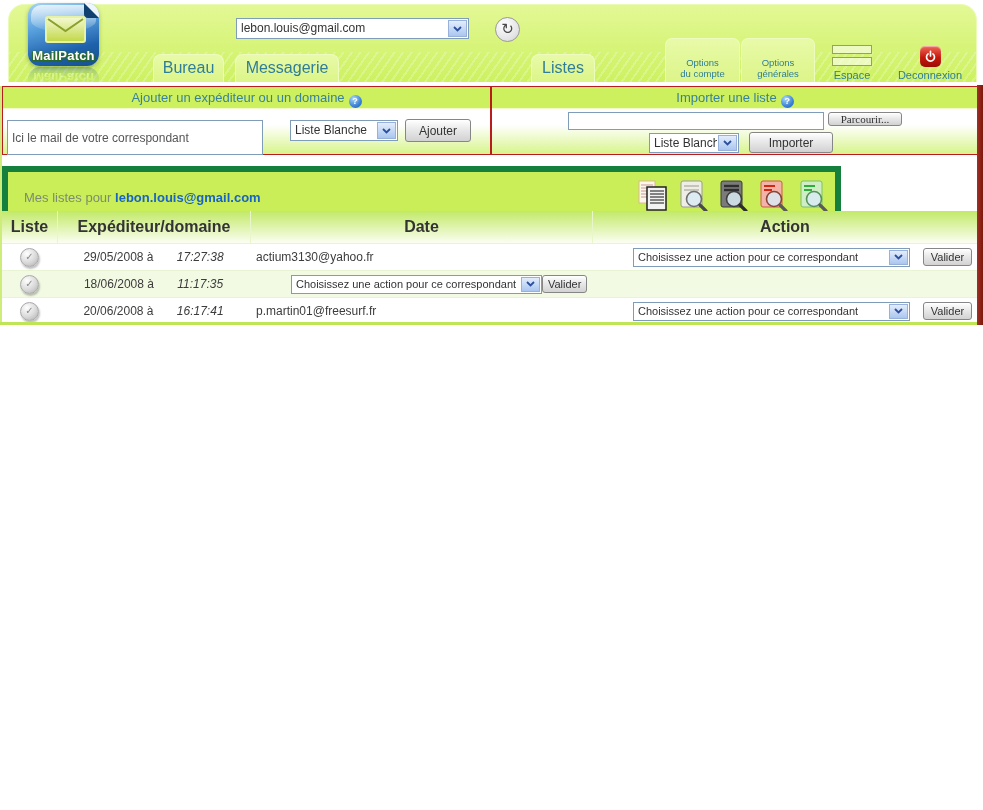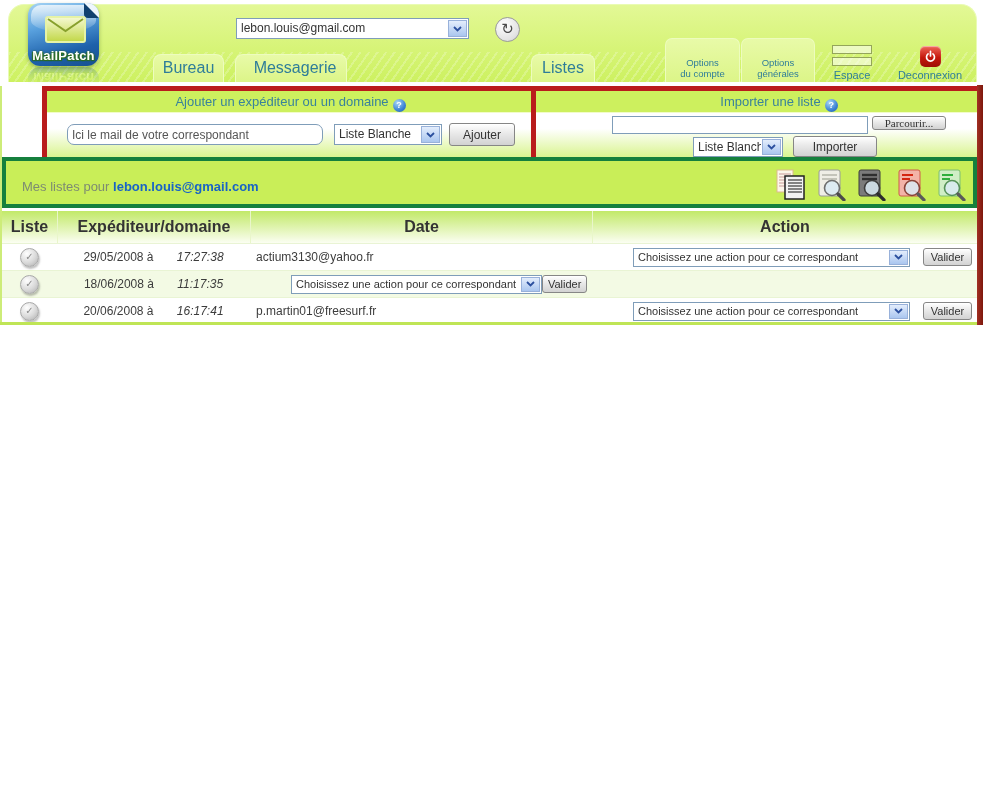--- a/index.html
+++ b/index.html
@@ -56,43 +56,43 @@
   .quick .bars div{height:7px;border:1px solid #94a55a;background:rgba(255,255,255,.55);margin-bottom:3px;}
   .power{width:21px;height:21px;margin:0 auto 2px;border-radius:5px;
     background:linear-gradient(#f0675a,#c5180c 55%,#9d0e06);box-shadow:inset 0 1px 1px rgba(255,255,255,.5);
     display:flex;align-items:center;justify-content:center;}
 
   
   .edge-left{position:absolute;left:0;top:86px;width:2px;height:236px;background:#cdec79;}
   .edge-right{position:absolute;left:977px;top:85px;width:6px;height:240px;background:linear-gradient(90deg,#a23024,#7d170c);}
   .edge-bottom{position:absolute;left:0;top:322px;width:977px;height:3px;background:#bfe556;}
 
-  .panel{position:absolute;top:86px;height:67px;border:5px solid #b91c1c;background:#fff;margin-left:40px;}
+  .panel{position:absolute;top:86px;height:67px;border:1px solid #b91c1c;background:#fff;}
   .panel-title{height:21px;background:#cdf05e;border-bottom:1px solid #f2fcc9;
     color:#39829b;font-size:13px;text-align:center;line-height:21px;}
   .panel-form{position:relative;height:45px;background:linear-gradient(#ffffff 35%,#d8f48c);}
   .help{display:inline-block;width:13px;height:13px;border-radius:50%;vertical-align:-2px;margin-left:4px;
     background:radial-gradient(circle at 35% 28%,#a8d8f8,#3c82d4 60%,#1f5cb0);
     color:#fff;font-size:9px;font-weight:bold;line-height:13px;text-align:center;cursor:pointer;}
 
   
   .xpsel{display:flex;align-items:stretch;border:1px solid #7f9db9;background:#fff;cursor:pointer;box-sizing:border-box;}
   .xpsel .txt{flex:1;font-size:12px;color:#333;padding:2px 3px 0 4px;white-space:nowrap;overflow:hidden;}
   .xpsel .arrow{width:17px;margin:1px;background:linear-gradient(#e3edfc,#aac6ef);
     border:1px solid #98b1da;display:flex;align-items:center;justify-content:center;}
   .xpinput{border:1px solid #7f9db9;background:#fff;font-size:12px;color:#444;padding:2px 4px;
     font-family:"Liberation Sans",sans-serif;box-sizing:border-box;}
   .xpinput::placeholder{color:#555;opacity:1;}
   .btn{background:linear-gradient(#ffffff,#e9e9e9 45%,#d2d2d2);border:1px solid #868686;border-radius:3px;
     font-size:12px;color:#333;font-family:"Liberation Sans",sans-serif;cursor:pointer;
     box-shadow:inset 0 1px 0 #fff;box-sizing:border-box;}
 
   
-  .mylists{position:absolute;left:2px;top:157px;width:975px;height:51px;background:#c9ee58;
-    border:4px solid #15803d;box-sizing:border-box;}
+  .mylists{position:absolute;left:2px;top:166px;width:839px;height:51px;background:#c9ee58;
+    border:6px solid #15803d;box-sizing:border-box;}
   .mylists .lbl{position:absolute;left:16px;top:18px;font-size:13px;color:#7d8b72;}
   .mylists .lbl b{color:#1863c6;font-weight:bold;}
   .list-icons{position:absolute;right:6px;top:8px;display:flex;gap:8px;align-items:center;}
   .list-icons .ic{width:32px;height:32px;cursor:pointer;}
 
   
   .grid{position:absolute;left:2px;top:211px;width:975px;}
   .grid-head{display:grid;grid-template-columns:55px 193px 342px 1fr;height:32px;
     background:linear-gradient(#c2e968,#fbfef2);font-size:16px;font-weight:bold;color:#333;}
   .grid-head div{line-height:32px;text-align:center;border-left:1px solid #e9f6ca;}
@@ -125,21 +125,21 @@
         <svg width="9" height="6">
             <path d="M1 1 L4.5 4.5 L8 1" stroke="#2b4f9e" stroke-width="1.8" fill="none"></path>
           </svg>
       </span>
     </div>
     <div class="refresh">↻</div>
 
     <div class="tab" style="left:144px;width:69px;">
       <span>Bureau</span>
     </div>
-    <div class="tab" style="left:226px;width:102px;padding-left:8px;">
+    <div class="tab" style="left:226px;width:102px;">
       <span>Messagerie</span>
     </div>
     <div class="tab" style="left:522px;width:62px;">
       <span>Listes</span>
     </div>
 
     <div class="tab-sm" style="left:656px;width:73px;">
       <span>Options</span><br>
       <span>du compte</span>
     </div>
@@ -180,21 +180,21 @@
     <div class="rsq">
         <div class="brand">MailPatch</div>
       </div>
   </div>
 
   <div class="panel" style="left:2px;width:487px;">
     <div class="panel-title">
       <span>Ajouter un expéditeur ou un domaine</span><span class="help">?</span>
     </div>
     <div class="panel-form">
-      <input class="xpinput" style="position: absolute; left: 20px; top: 11px; width: 256px; height: 21px; border-radius: 7px;" placeholder="Ici le mail de votre correspondant">
+      <input class="xpinput" style="position: absolute; left: 4px; top: 11px; width: 256px; height: 35px;" placeholder="Ici le mail de votre correspondant">
       <div class="xpsel" style="position:absolute;left:287px;top:11px;width:108px;height:21px;">
         <span class="txt">Liste Blanche</span>
         <span class="arrow">
           <svg width="9" height="6">
               <path d="M1 1 L4.5 4.5 L8 1" stroke="#2b4f9e" stroke-width="1.8" fill="none"></path>
             </svg>
         </span>
       </div>
       <button class="btn" style="position:absolute;left:402px;top:10px;width:66px;height:23px;">Ajouter</button>
     </div>

